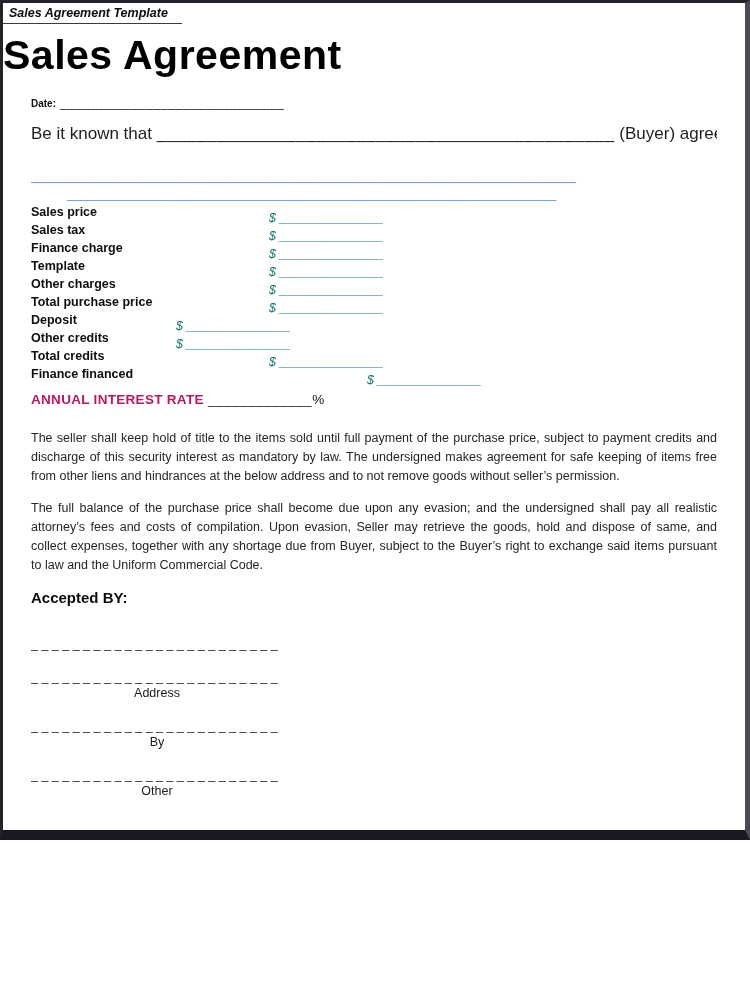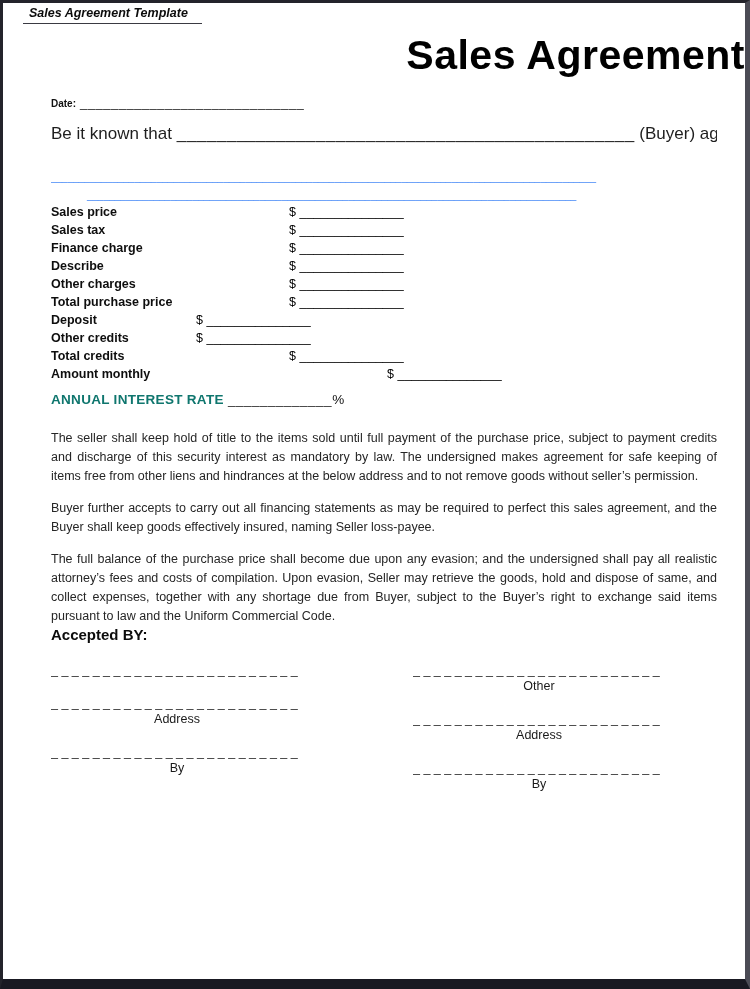--- a/index.html
+++ b/index.html
@@ -4,41 +4,40 @@
 <style>
   * { margin: 0; padding: 0; box-sizing: border-box; }
   html, body { background: #ffffff; }
   body {
     font-family: "Liberation Sans", sans-serif;
     color: #111111;
     width: 750px;
   }
   .page {
     width: 750px;
-    height: 989px;
+    height: 840px;
     background: #ffffff;
     border-top: 3px solid #23232b;
     border-left: 3px solid #23232b;
     border-right: 5px solid #4b4b55;
     border-bottom: 10px solid #191922;
     overflow: hidden;
     position: relative;
-    padding-left: 20px;
   }
   .corner-tab {
     display: inline-block;
     font-size: 12.5px;
     font-weight: bold;
     font-style: italic;
     color: #0c0c0c;
     padding: 3px 14px 3px 6px;
     border-bottom: 1px solid #3a3a42;
   }
   .title {
-    text-align: right;
+    text-align: left;
     font-size: 41px;
     font-weight: bold;
     letter-spacing: 0.5px;
     color: #000000;
     margin-top: 8px;
   }
   .content { padding: 0 28px; }
   .date-row { margin-top: 16px; font-size: 13px; white-space: nowrap; overflow: hidden; }
   .date-label { font-weight: bold; font-size: 10px; margin-right: 4px; }
   .blank { color: #1c1c1c; letter-spacing: 0.5px; }
@@ -49,39 +48,40 @@
     color: #1e1e1e;
   }
   .intro .line { white-space: nowrap; overflow: hidden; }
   .item-lines { margin-top: 26px; font-size: 10px; line-height: 18px; color: #3b82f6; }
   .blank-line { white-space: nowrap; overflow: hidden; }
   .blank-line.indented { padding-left: 36px; }
   .price-table { }
   .price-row { position: relative; height: 18px; font-size: 12.5px; }
   .price-label { font-weight: bold; color: #0e0e0e; }
   .price-label.u { text-decoration: underline; }
-  .price-value { position: absolute; top: 0; left: 238px; white-space: nowrap; color: #000000; }
+  .price-value { position: absolute; top: 6px; left: 238px; white-space: nowrap; color: #0f766e; font-style: italic; }
   .price-value.pos-b { left: 145px; }
   .price-value.pos-c { left: 336px; }
   .interest-row { margin-top: 7px; font-size: 13.5px; white-space: nowrap; }
-  .interest-label { font-weight: bold; letter-spacing: 0.3px; color: #0f766e; text-align: right; }
+  .interest-label { font-weight: bold; letter-spacing: 0.3px; color: #be185d; text-align: right; }
   .para {
     margin-top: 13px;
     font-size: 12.5px;
     line-height: 19px;
     text-align: justify;
     color: #262626;
   }
   .para:first-of-type { margin-top: 22px; }
-  .accepted { font-size: 15px; font-weight: bold; color: #0c0c0c; }
+  .accepted { margin-top: 14px; font-size: 15px; font-weight: bold; color: #0c0c0c; }
   .sig-area {
     display: flex;
     justify-content: space-between;
-    margin-top: 20px;
+    margin-top: 31px;
     padding-right: 52px;
+    flex-direction: column;
   }
   .sig-col { width: 252px; }
   .sig-block { margin-bottom: 19px; text-align: center; }
   .sig-line { white-space: nowrap; overflow: hidden; font-size: 12.5px; color: #2a2a2a; text-align: left; }
   .sig-label { font-size: 12.5px; margin-top: 2px; color: #1a1a1a; }
 </style>
 </head>
 <body>
 
 <div class="page">
@@ -112,21 +112,21 @@
       </div>
       <div class="price-row">
         <span class="price-label">Sales tax</span>
         <span class="price-value">$ _______________</span>
       </div>
       <div class="price-row">
         <span class="price-label">Finance charge</span>
         <span class="price-value">$ _______________</span>
       </div>
       <div class="price-row">
-        <span class="price-label">Describe</span>
+        <span class="price-label">Template</span>
         <span class="price-value">$ _______________</span>
       </div>
       <div class="price-row">
         <span class="price-label">Other charges</span>
         <span class="price-value">$ _______________</span>
       </div>
       <div class="price-row">
         <span class="price-label">Total purchase price</span>
         <span class="price-value">$ _______________</span>
       </div>
@@ -136,31 +136,30 @@
       </div>
       <div class="price-row">
         <span class="price-label">Other credits</span>
         <span class="price-value pos-b">$ _______________</span>
       </div>
       <div class="price-row">
         <span class="price-label">Total credits</span>
         <span class="price-value">$ _______________</span>
       </div>
       <div class="price-row">
-        <span class="price-label">Amount monthly</span>
+        <span class="price-label">Finance financed</span>
         <span class="price-value pos-c">$ _______________</span>
       </div>
     </div>
 
     <div class="interest-row">
       <span class="interest-label">ANNUAL INTEREST RATE</span><span class="blank"> _____________</span><span>%</span>
     </div>
 
     <p class="para">The seller shall keep hold of title to the items sold until full payment of the purchase price, subject to payment credits and discharge of this security interest as mandatory by law. The undersigned makes agreement for safe keeping of items free from other liens and hindrances at the below address and to not remove goods without seller’s permission.</p>
-    <p class="para">Buyer further accepts to carry out all financing statements as may be required to perfect this sales agreement, and the Buyer shall keep goods effectively insured, naming Seller loss-payee.</p>
     <p class="para">The full balance of the purchase price shall become due upon any evasion; and the undersigned shall pay all realistic attorney’s fees and costs of compilation. Upon evasion, Seller may retrieve the goods, hold and dispose of same, and collect expenses, together with any shortage due from Buyer, subject to the Buyer’s right to exchange said items pursuant to law and the Uniform Commercial Code.</p>
 
     <div class="accepted">Accepted BY:</div>
 
     <div class="sig-area">
       <div class="sig-col">
         <div class="sig-block">
           <div class="sig-line">_ _ _ _ _ _ _ _ _ _ _ _ _ _ _ _ _ _ _ _ _ _ _ _</div>
         </div>
         <div class="sig-block">

